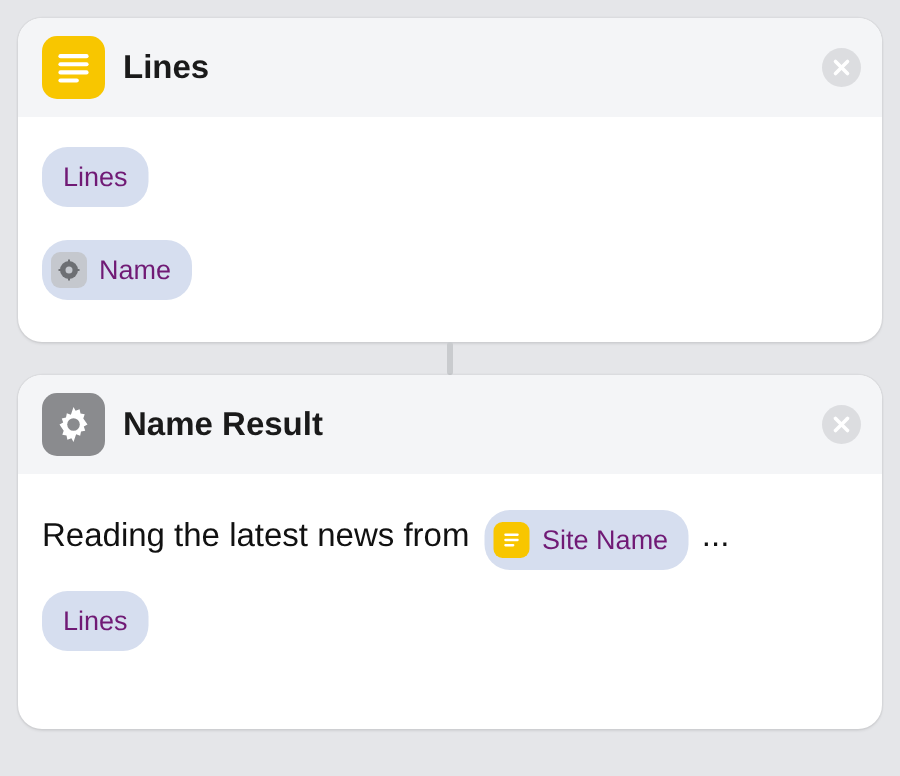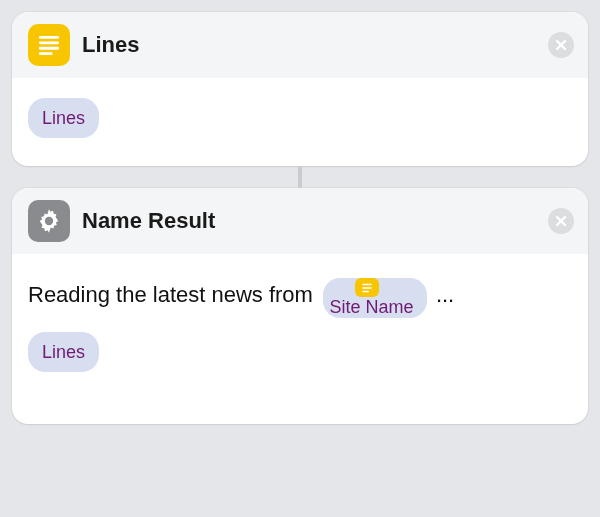--- a/index.html
+++ b/index.html
@@ -136,20 +136,37 @@
           </svg>
         </span>
       </span>
     </div>
     <div class="card-body">
       <div class="row">
         <span class="pill">
           <span>Lines</span>
         </span>
       </div>
+      <div class="row" style="margin-top:10px;">
+        <span class="pill compound">
+          <span class="pill-chip">
+            <svg width="16" height="16" viewBox="0 0 24 24">
+              <circle cx="12" cy="12" r="9" fill="#6d6f73"></circle>
+              <circle cx="12" cy="12" r="3.5" fill="#c5c8ce"></circle>
+              <g fill="#6d6f73">
+                <rect x="11" y="1.5" width="2" height="3"></rect>
+                <rect x="11" y="19.5" width="2" height="3"></rect>
+                <rect x="1.5" y="11" width="3" height="2"></rect>
+                <rect x="19.5" y="11" width="3" height="2"></rect>
+              </g>
+            </svg>
+          </span>
+          <span>Name</span>
+        </span>
+      </div>
     </div>
   </div>
 
   <div class="connector"></div>
 
   <div class="card">
     <div class="card-header">
       <span class="app-icon gray">
         <svg width="28" height="28" viewBox="0 0 24 24">
           <g fill="#ffffff">
@@ -165,21 +182,21 @@
             <g stroke="#ffffff" stroke-width="2.4" stroke-linecap="round">
               <line x1="3" y1="3" x2="11" y2="11"></line>
               <line x1="11" y1="3" x2="3" y2="11"></line>
             </g>
           </svg>
         </span>
       </span>
     </div>
     <div class="card-body" style="padding-top:18px; padding-bottom:46px;">
       <span class="body-text">Reading the latest news from</span>
-      <span class="pill compound" style="margin-left:6px; margin-right:4px;flex-direction:column;">
+      <span class="pill compound" style="margin-left:6px; margin-right:4px;">
         <span class="pill-chip yellow">
           <svg width="14" height="14" viewBox="0 0 24 24">
             <g stroke="#ffffff" stroke-width="2.6" stroke-linecap="round">
               <line x1="5" y1="6" x2="19" y2="6"></line>
               <line x1="5" y1="12" x2="19" y2="12"></line>
               <line x1="5" y1="18" x2="14" y2="18"></line>
             </g>
           </svg>
         </span>
         <span>Site Name</span>

